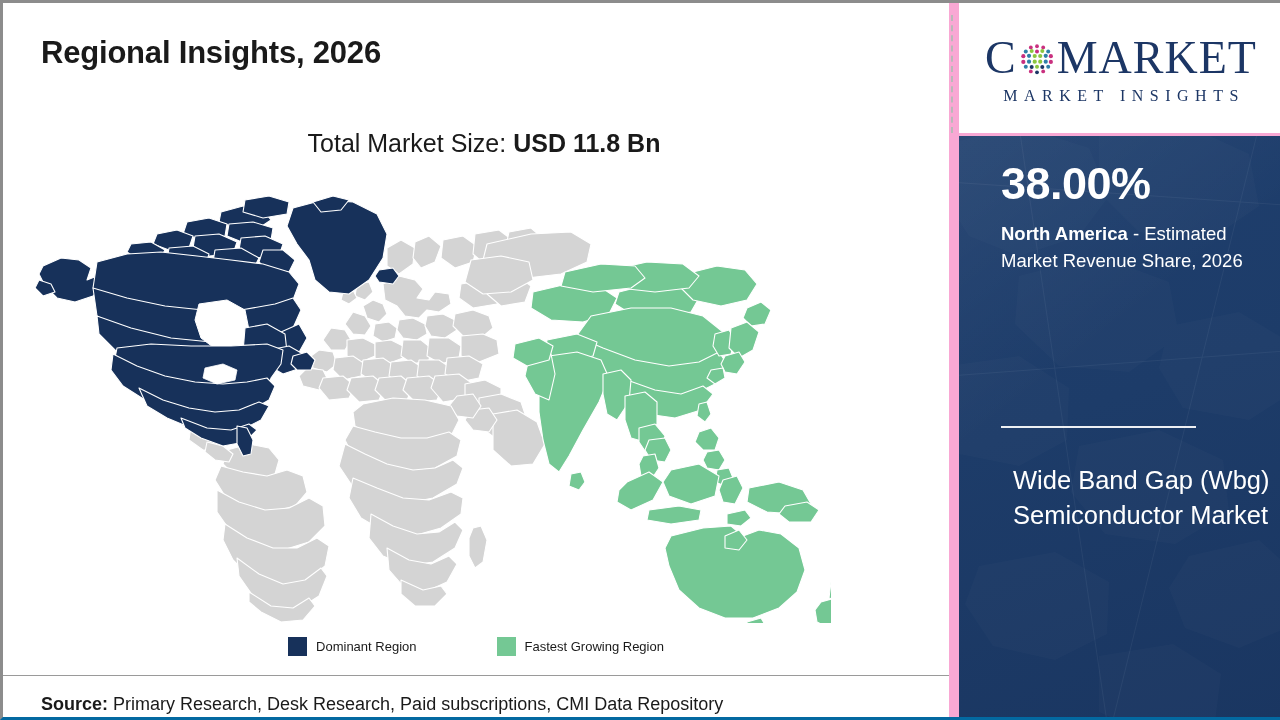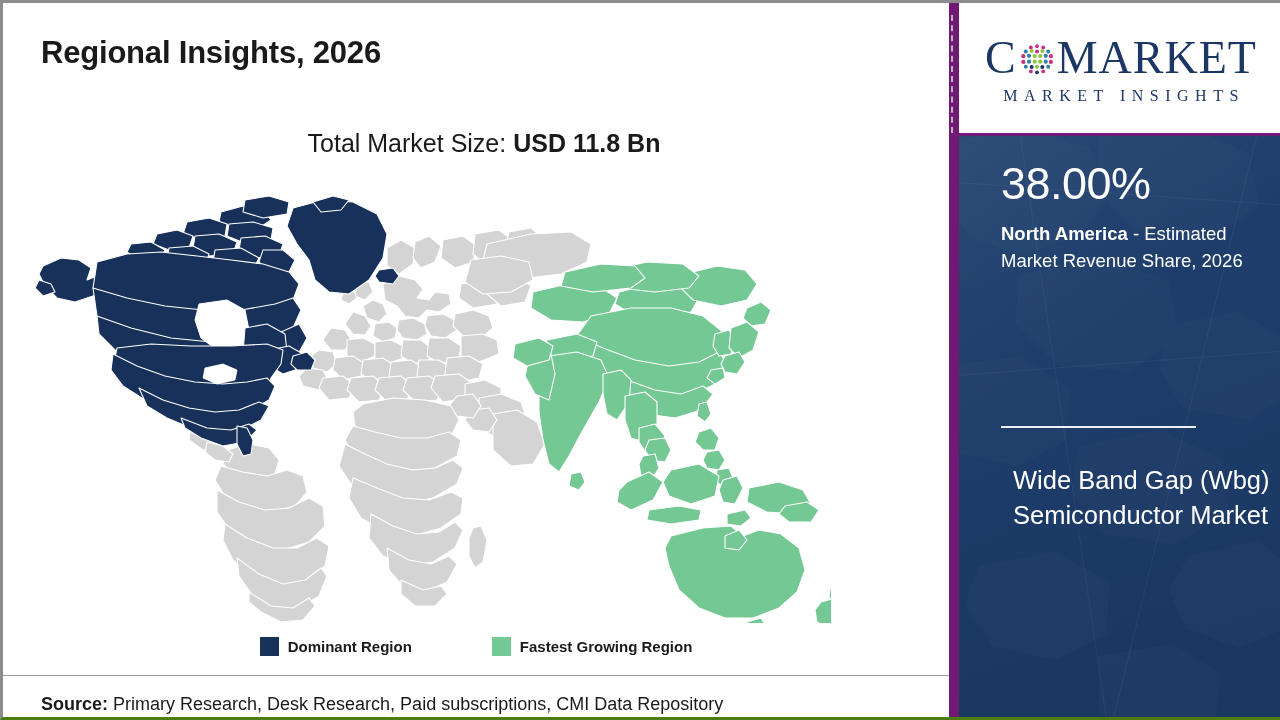--- a/index.html
+++ b/index.html
@@ -8,25 +8,25 @@
     background: #ffffff;
   }
   body {
     font-family: "Liberation Sans", sans-serif;
   }
   #slide {
     position: relative;
     width: 1280px;
     height: 720px;
     overflow: hidden;
-    background: #701a75;
+    background: #f9a8d4;
     box-sizing: border-box;
     border-top: 3px solid #8c8c8c;
     border-left: 3px solid #8c8c8c;
-    border-bottom: 3px solid #4d7c0f;
+    border-bottom: 3px solid #0369a1;
   }
 
   
   #left-area {
     position: absolute;
     left: 0; top: 0;
     width: 946px;
     height: 717px;
     background: #ffffff;
   }
@@ -81,22 +81,22 @@
     display: flex;
     align-items: center;
     gap: 9px;
   }
   .legend-swatch {
     width: 19px;
     height: 19px;
     display: block;
   }
   .legend-label {
-    font-size: 15px;
-    font-weight: bold;
+    font-size: 13px;
+    font-weight: normal;
     color: #1a1a1a;
     white-space: nowrap;
   }
 
   
   #source-rule {
     position: absolute;
     left: 0;
     top: 672px;
     width: 946px;
@@ -198,21 +198,21 @@
     height: 587px;
     padding: 0 28px 0 42px;
     box-sizing: border-box;
   }
 
   #share-pct {
     position: absolute;
     left: 42px;
     top: 25px;
     font-size: 45px;
-    font-weight: normal;
+    font-weight: bold;
     color: #ffffff;
     letter-spacing: -0.5px;
     line-height: 1;
     white-space: nowrap;
   }
   #share-desc {
     position: absolute;
     left: 42px;
     top: 85px;
     width: 266px;

